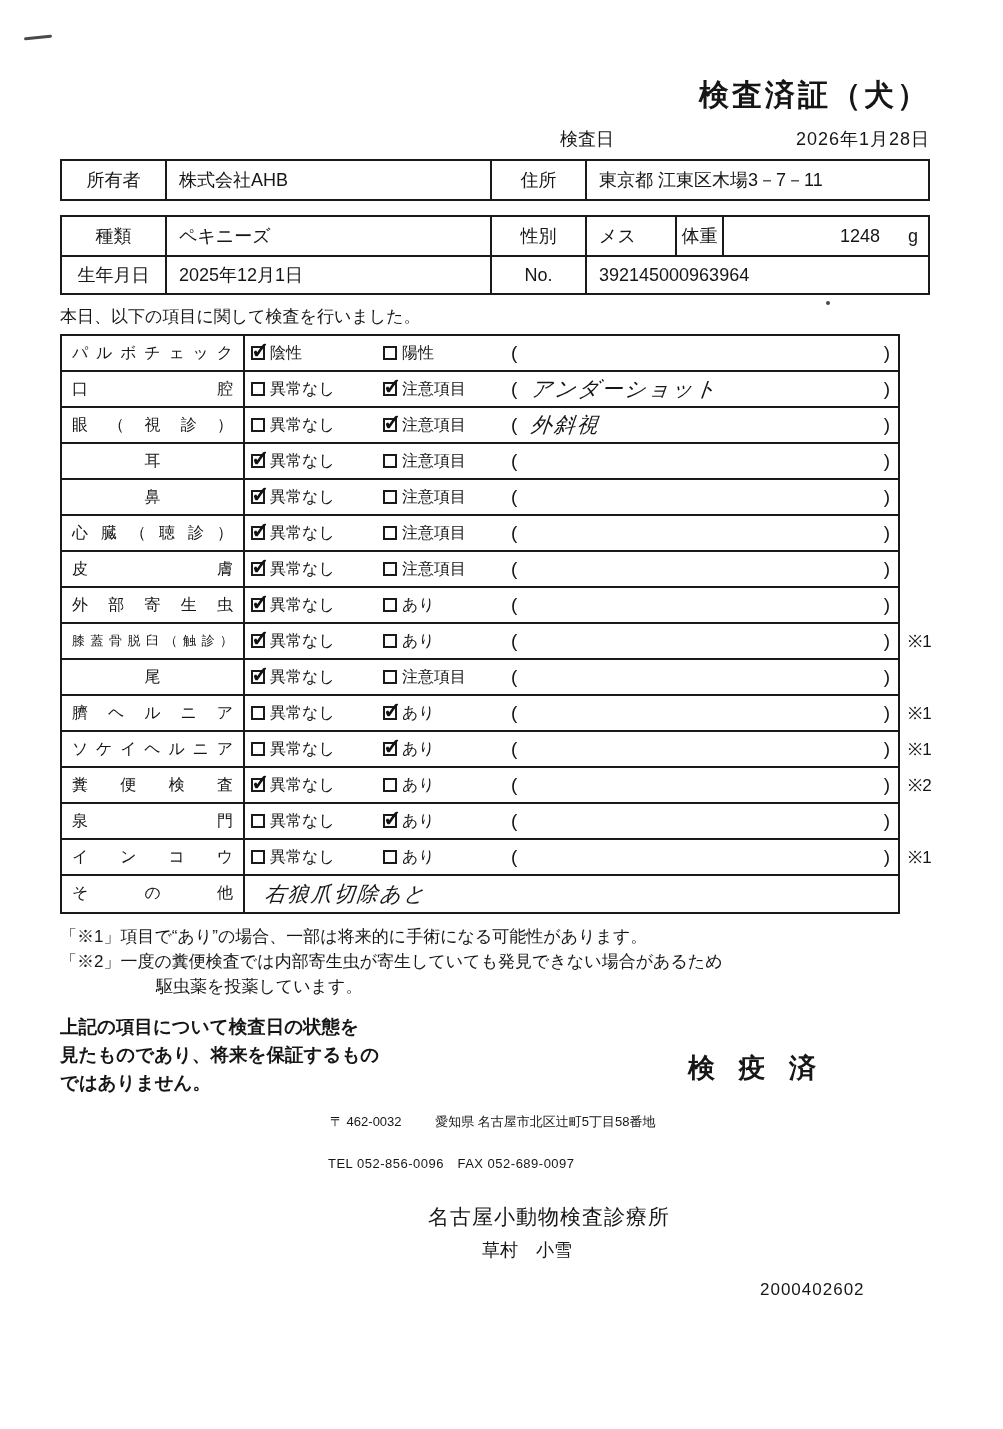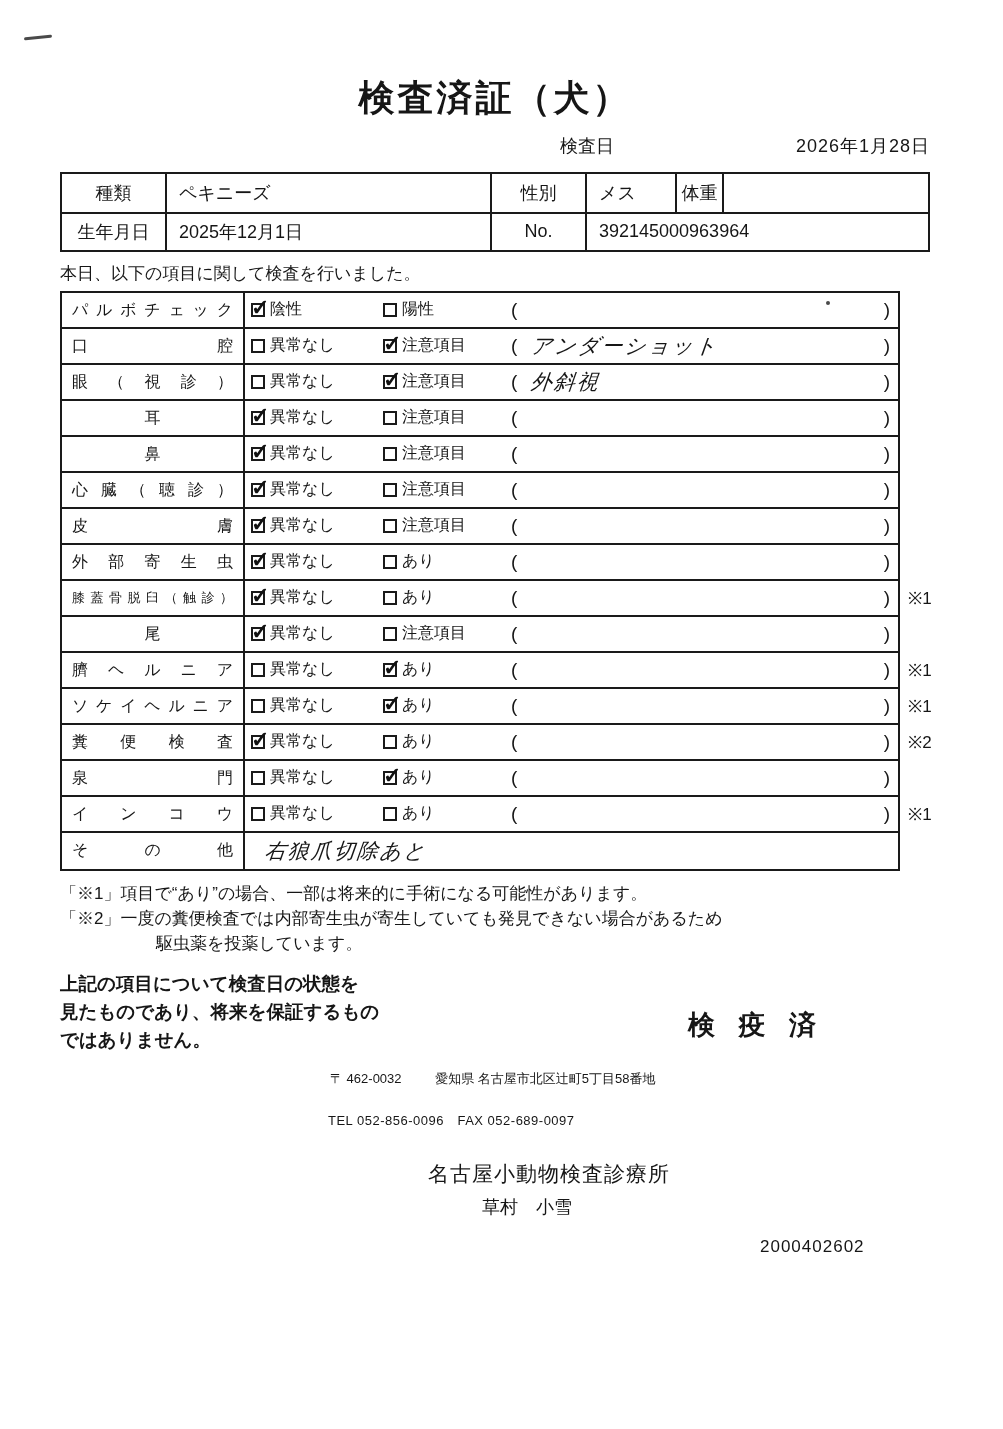--- a/index.html
+++ b/index.html
@@ -4,21 +4,21 @@
 <style>
   * { margin:0; padding:0; box-sizing:border-box; }
   body { background:#e8e8e8; font-family:"Liberation Sans", sans-serif; }
   .page { width:1003px; height:1429px; background:#ffffff; position:relative; color:#161616; overflow:hidden; margin:0 auto; }
   .content { padding:78px 73px 0 60px; width:100%; }
 
   .speck { position:absolute; background:#4a4a4a; }
   .s1 { left:24px; top:36px; width:28px; height:3px; transform:rotate(-6deg); border-radius:2px; }
   .s2 { left:826px; top:301px; width:4px; height:4px; border-radius:50%; }
 
-  .title { text-align:center; font-size:36px; font-weight:600; letter-spacing:3px; line-height:1.1; }
+  .title { text-align:right; font-size:30px; font-weight:600; letter-spacing:3px; line-height:1.1; }
 
   .date-row { display:flex; align-items:baseline; margin-top:16px; font-size:18px; }
   .date-label { margin-left:500px; }
   .date-value { margin-left:auto; letter-spacing:1px; }
 
   .tbl { border:2px solid #1a1a1a; width:870px; }
   .trow { display:flex; height:38px; }
   .trow + .trow { border-top:2px solid #1a1a1a; }
   .tcell { border-right:2px solid #1a1a1a; display:flex; align-items:center; font-size:18px; overflow:hidden; }
   .tcell.last { border-right:none; }
@@ -82,28 +82,40 @@
 
   <div class="content">
 
     <h1 class="title">検査済証（犬）</h1>
 
     <div class="date-row">
       <span class="date-label">検査日</span>
       <span class="date-value">2026年1月28日</span>
     </div>
 
+    <div class="tbl owner-tbl">
+      <div class="trow">
+        <div class="tcell lbl w-lbl1">所有者</div>
+        <div class="tcell val w-val1">株式会社AHB</div>
+        <div class="tcell lbl w-lbl2">住所</div>
+        <div class="tcell val w-val2 last">東京都 江東区木場3－7－11</div>
+      </div>
+    </div>
 
     <div class="tbl animal-tbl">
       <div class="trow">
         <div class="tcell lbl w-lbl1">種類</div>
         <div class="tcell val w-val1">ペキニーズ</div>
         <div class="tcell lbl w-lbl2">性別</div>
         <div class="tcell val w-sex">メス</div>
         <div class="tcell lbl w-wlbl">体重</div>
+        <div class="tcell w-weight last">
+          <span class="weight-val">1248</span>
+          <span class="weight-unit">g</span>
+        </div>
       </div>
       <div class="trow">
         <div class="tcell lbl w-lbl1">生年月日</div>
         <div class="tcell val w-val1">2025年12月1日</div>
         <div class="tcell lbl w-lbl2">No.</div>
         <div class="tcell val w-val2 last">392145000963964</div>
       </div>
     </div>
 
     <div class="statement">本日、以下の項目に関して検査を行いました。</div>

